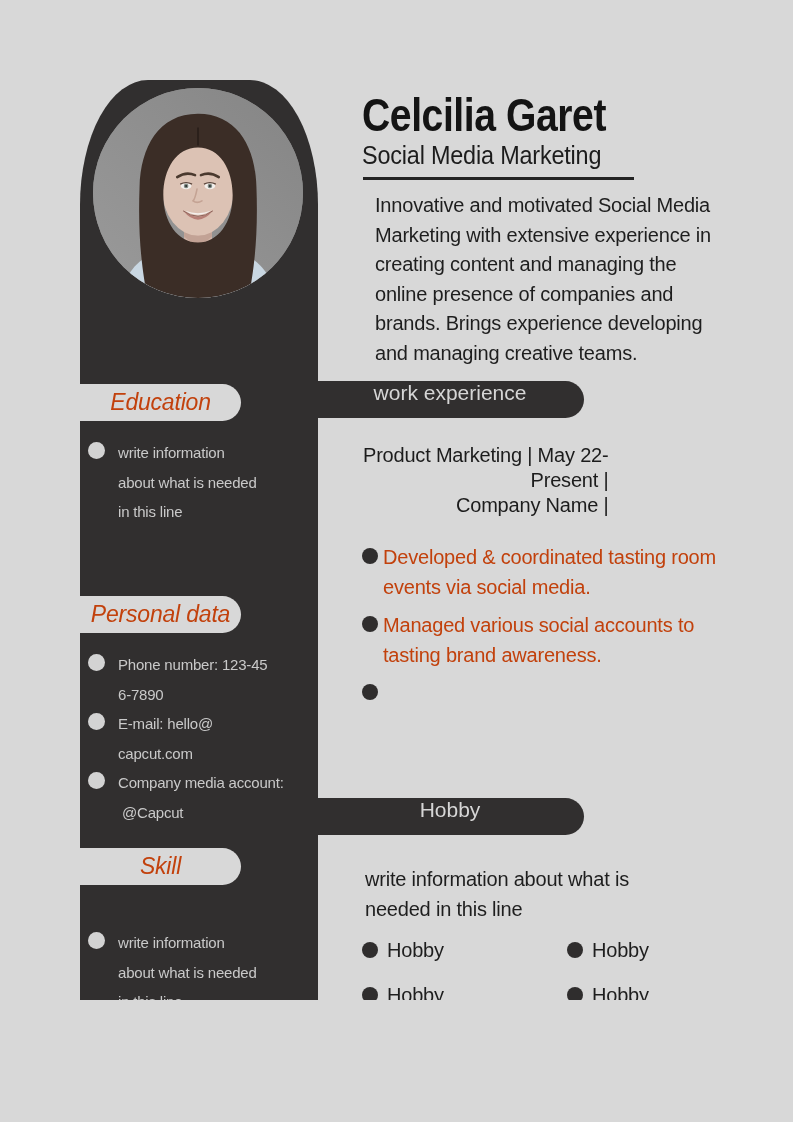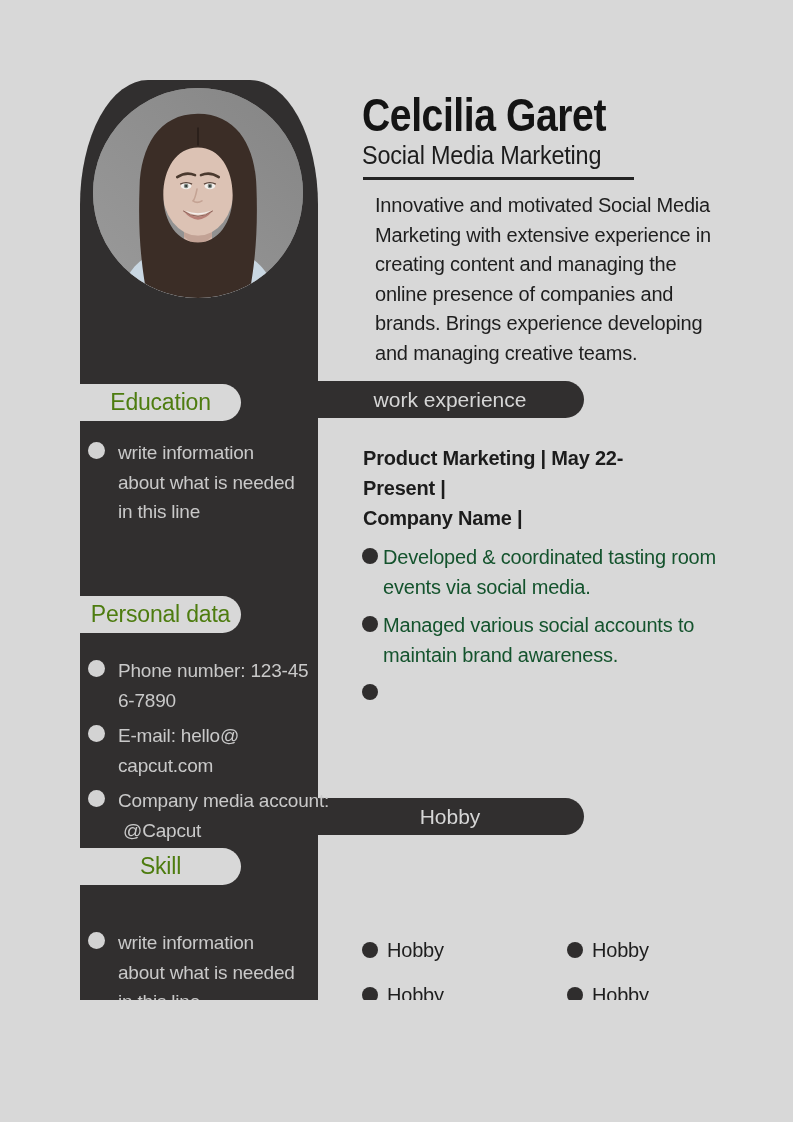--- a/index.html
+++ b/index.html
@@ -18,69 +18,69 @@
   .photo{
     position:absolute;left:93px;top:88px;width:210px;height:210px;
     border-radius:50%;overflow:hidden;background:#8d8d8d;
   }
   .photo svg{display:block;width:100%;height:100%;}
   
   .pill{
     position:absolute;left:80px;width:161px;height:37px;
     background:#d8d8d8;border-radius:0 19px 19px 0;
     display:flex;align-items:center;justify-content:center;
-    font-size:23px;font-weight:500;color:#4d7c0f;
+    font-size:23px;font-weight:500;color:#c2410c;font-style:italic;
   }
   .pill-education{top:384px;}
   .pill-personal{top:596px;}
   .pill-skill{top:848px;}
   
   .banner{
     position:absolute;left:316px;width:268px;height:37px;
     background:#312f2f;border-radius:0 19px 19px 0;
-    display:flex;align-items:center;justify-content:center;
+    display:flex;align-items:flex-start;justify-content:center;
     font-size:21px;color:#d6d6d6;letter-spacing:0;
   }
   .banner-work{top:381px;}
   .banner-hobby{top:798px;}
   
   .side-item{position:absolute;left:88px;display:flex;width:222px;}
   .sdot{flex:0 0 auto;width:17px;height:17px;border-radius:50%;
     background:#d3d3d3;margin:4px 13px 0 0;}
-  .side-text{font-size:19px;line-height:29.5px;color:#c9c9c9;white-space:pre;}
+  .side-text{font-size:15px;line-height:29.5px;color:#c9c9c9;white-space:pre;}
   .edu-item{top:438px;}
   .skill-item{top:928px;}
   .personal-list{position:absolute;left:88px;top:650px;width:225px;}
-  .personal-list .side-item{position:static;margin-top:6px;}
+  .personal-list .side-item{position:static;}
   
   .name{
     position:absolute;left:362px;top:88px;
     font-size:46px;font-weight:700;color:#141414;white-space:nowrap;
     letter-spacing:-0.5px;transform:scaleX(0.85);transform-origin:left top;
   }
   .role{
     position:absolute;left:362px;top:140px;
     font-size:26px;font-weight:500;color:#1c1c1c;white-space:nowrap;
     transform:scaleX(0.9);transform-origin:left top;
   }
   .role-rule{position:absolute;left:363px;top:177px;width:271px;height:2.5px;background:#232323;}
   .summary{
     position:absolute;left:363px;top:191px;
     font-size:20px;line-height:29.5px;color:#1e1e1e;white-space:pre;margin-left:12px;
   }
   
   .job-header{
     position:absolute;left:363px;top:443px;
-    font-size:20px;line-height:30px;font-weight:700;color:#1c1c1c;white-space:pre;
+    font-size:20px;line-height:25px;font-weight:400;color:#1c1c1c;white-space:pre;text-align:right;
   }
   .work-list{position:absolute;left:362px;top:543px;width:380px;}
   .work-item{display:flex;margin-bottom:9px;}
   .wdot{flex:0 0 auto;width:16px;height:16px;border-radius:50%;
     background:#2f2d2d;margin:5px 5px 0 0;}
-  .work-text{font-size:20px;line-height:29.5px;color:#14532d;white-space:pre;}
+  .work-text{font-size:20px;line-height:29.5px;color:#c2410c;white-space:pre;}
   
   .hobby-intro{
     position:absolute;left:365px;top:864px;
     font-size:20px;line-height:30px;color:#1e1e1e;white-space:pre;
   }
   .hobby-grid{
     position:absolute;left:362px;top:938px;
     display:grid;grid-template-columns:205px 205px;row-gap:21px;
   }
   .hobby-item{display:flex;align-items:center;height:24px;}
@@ -206,27 +206,29 @@
 
   <div class="work-list">
     <div class="work-item">
       <span class="wdot"></span>
       <span class="work-text">Developed &amp; coordinated tasting room
 events via social media.</span>
     </div>
     <div class="work-item">
       <span class="wdot"></span>
       <span class="work-text">Managed various social accounts to
-maintain brand awareness.</span>
+tasting brand awareness.</span>
     </div>
     <div class="work-item">
       <span class="wdot"></span>
     </div>
   </div>
 
+  <div class="hobby-intro">write information about what is
+needed in this line</div>
 
   <div class="hobby-grid">
     <div class="hobby-item">
       <span class="hdot"></span>
       <span class="hobby-label">Hobby</span>
     </div>
     <div class="hobby-item">
       <span class="hdot"></span>
       <span class="hobby-label">Hobby</span>
     </div>

